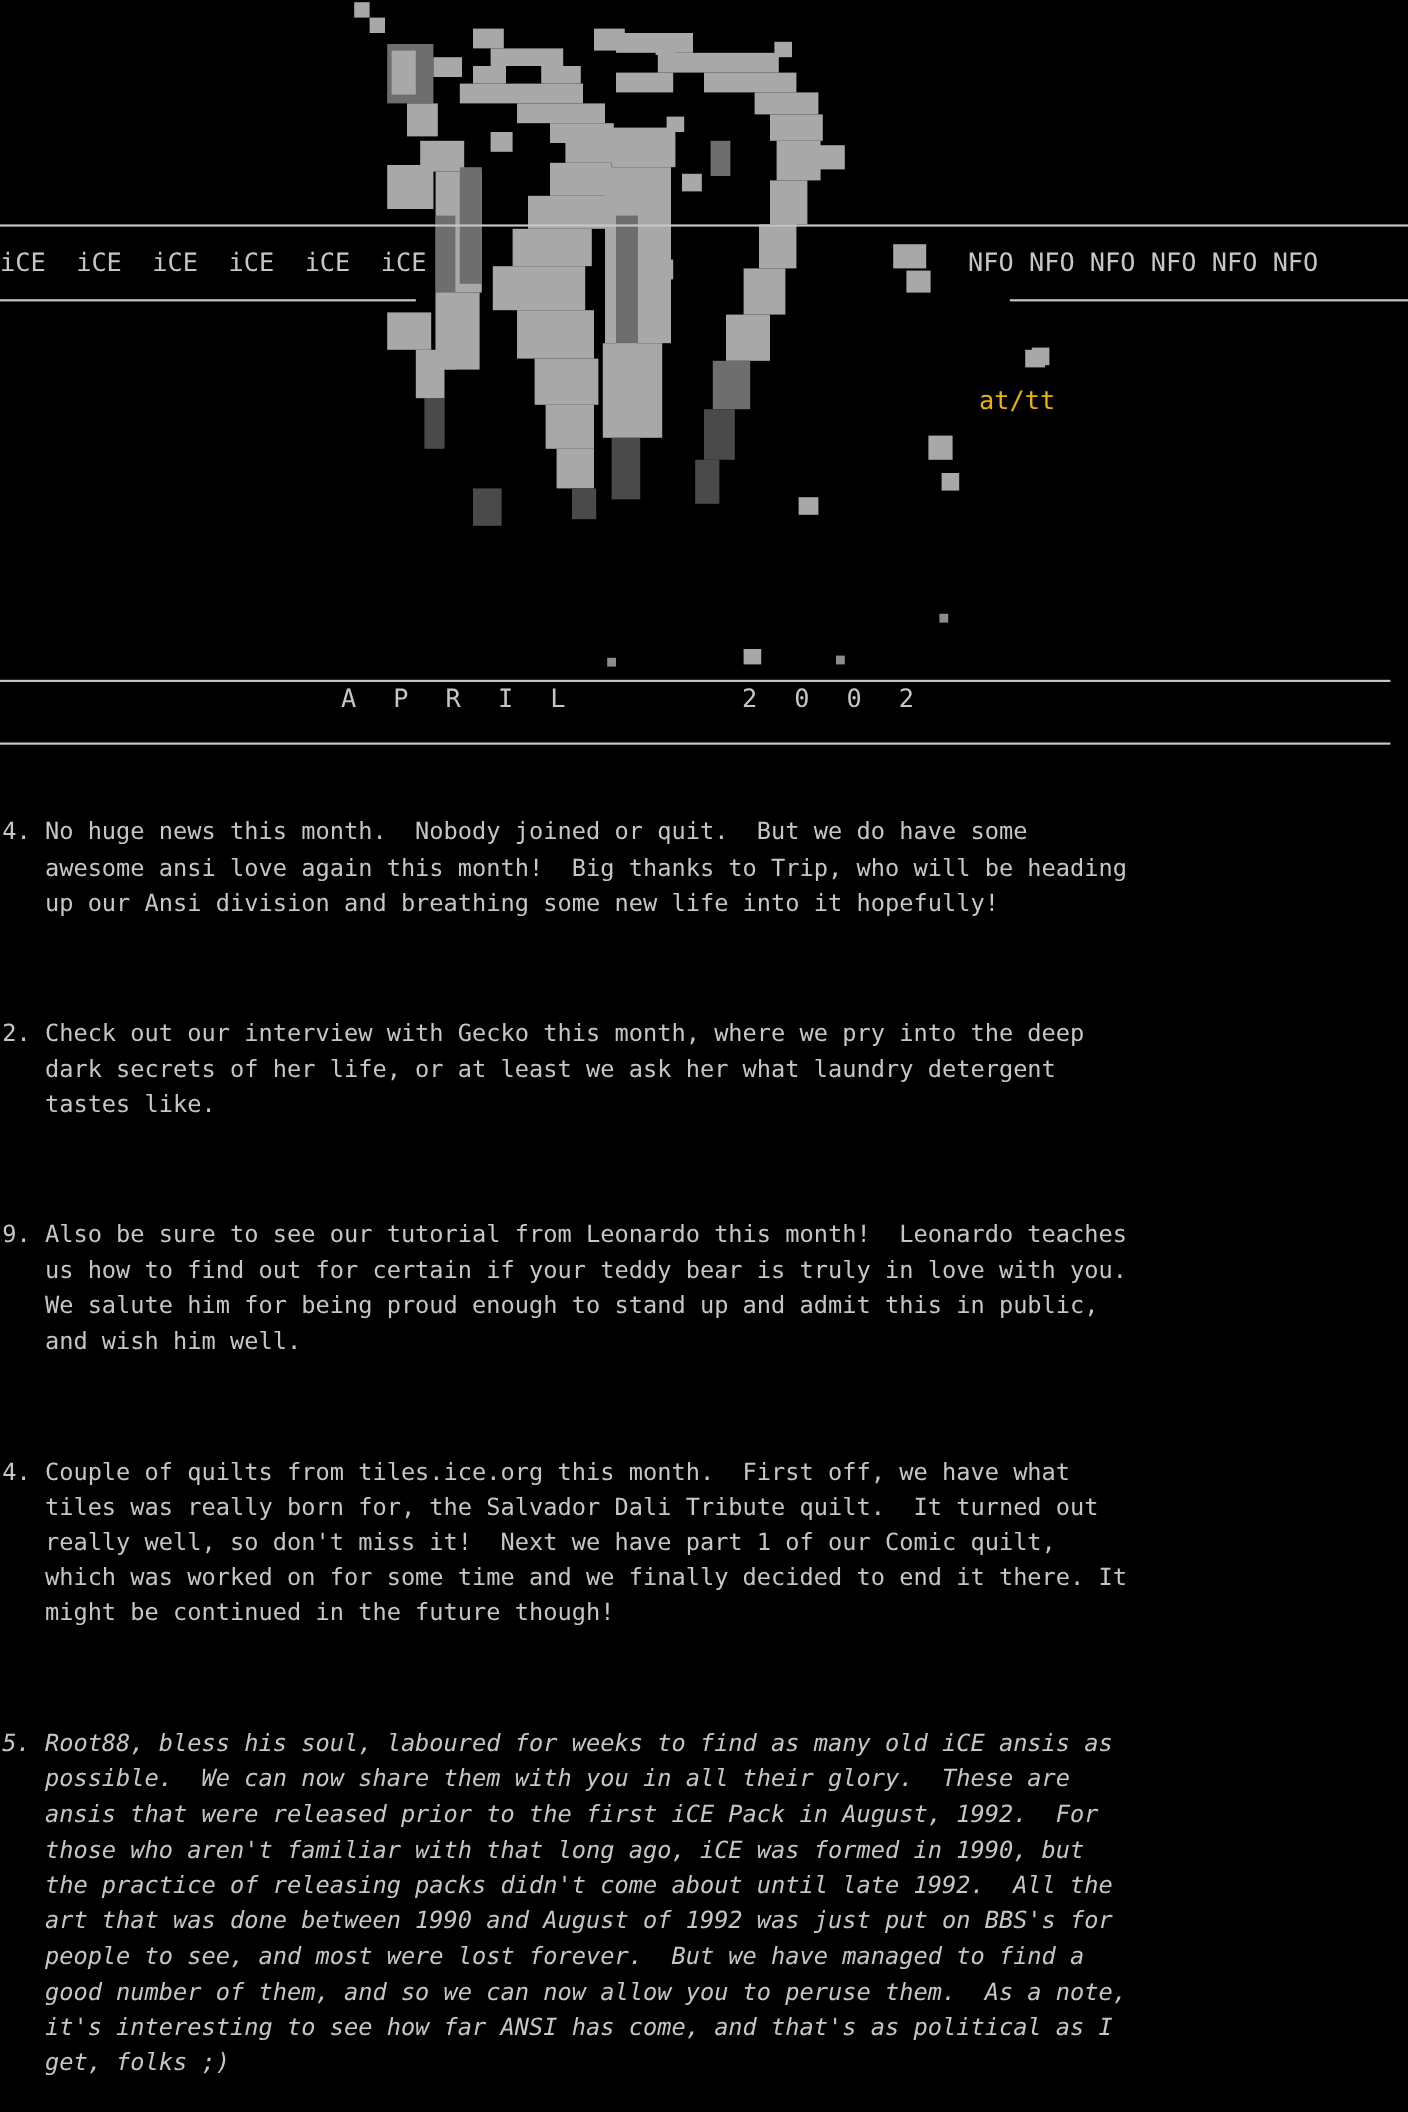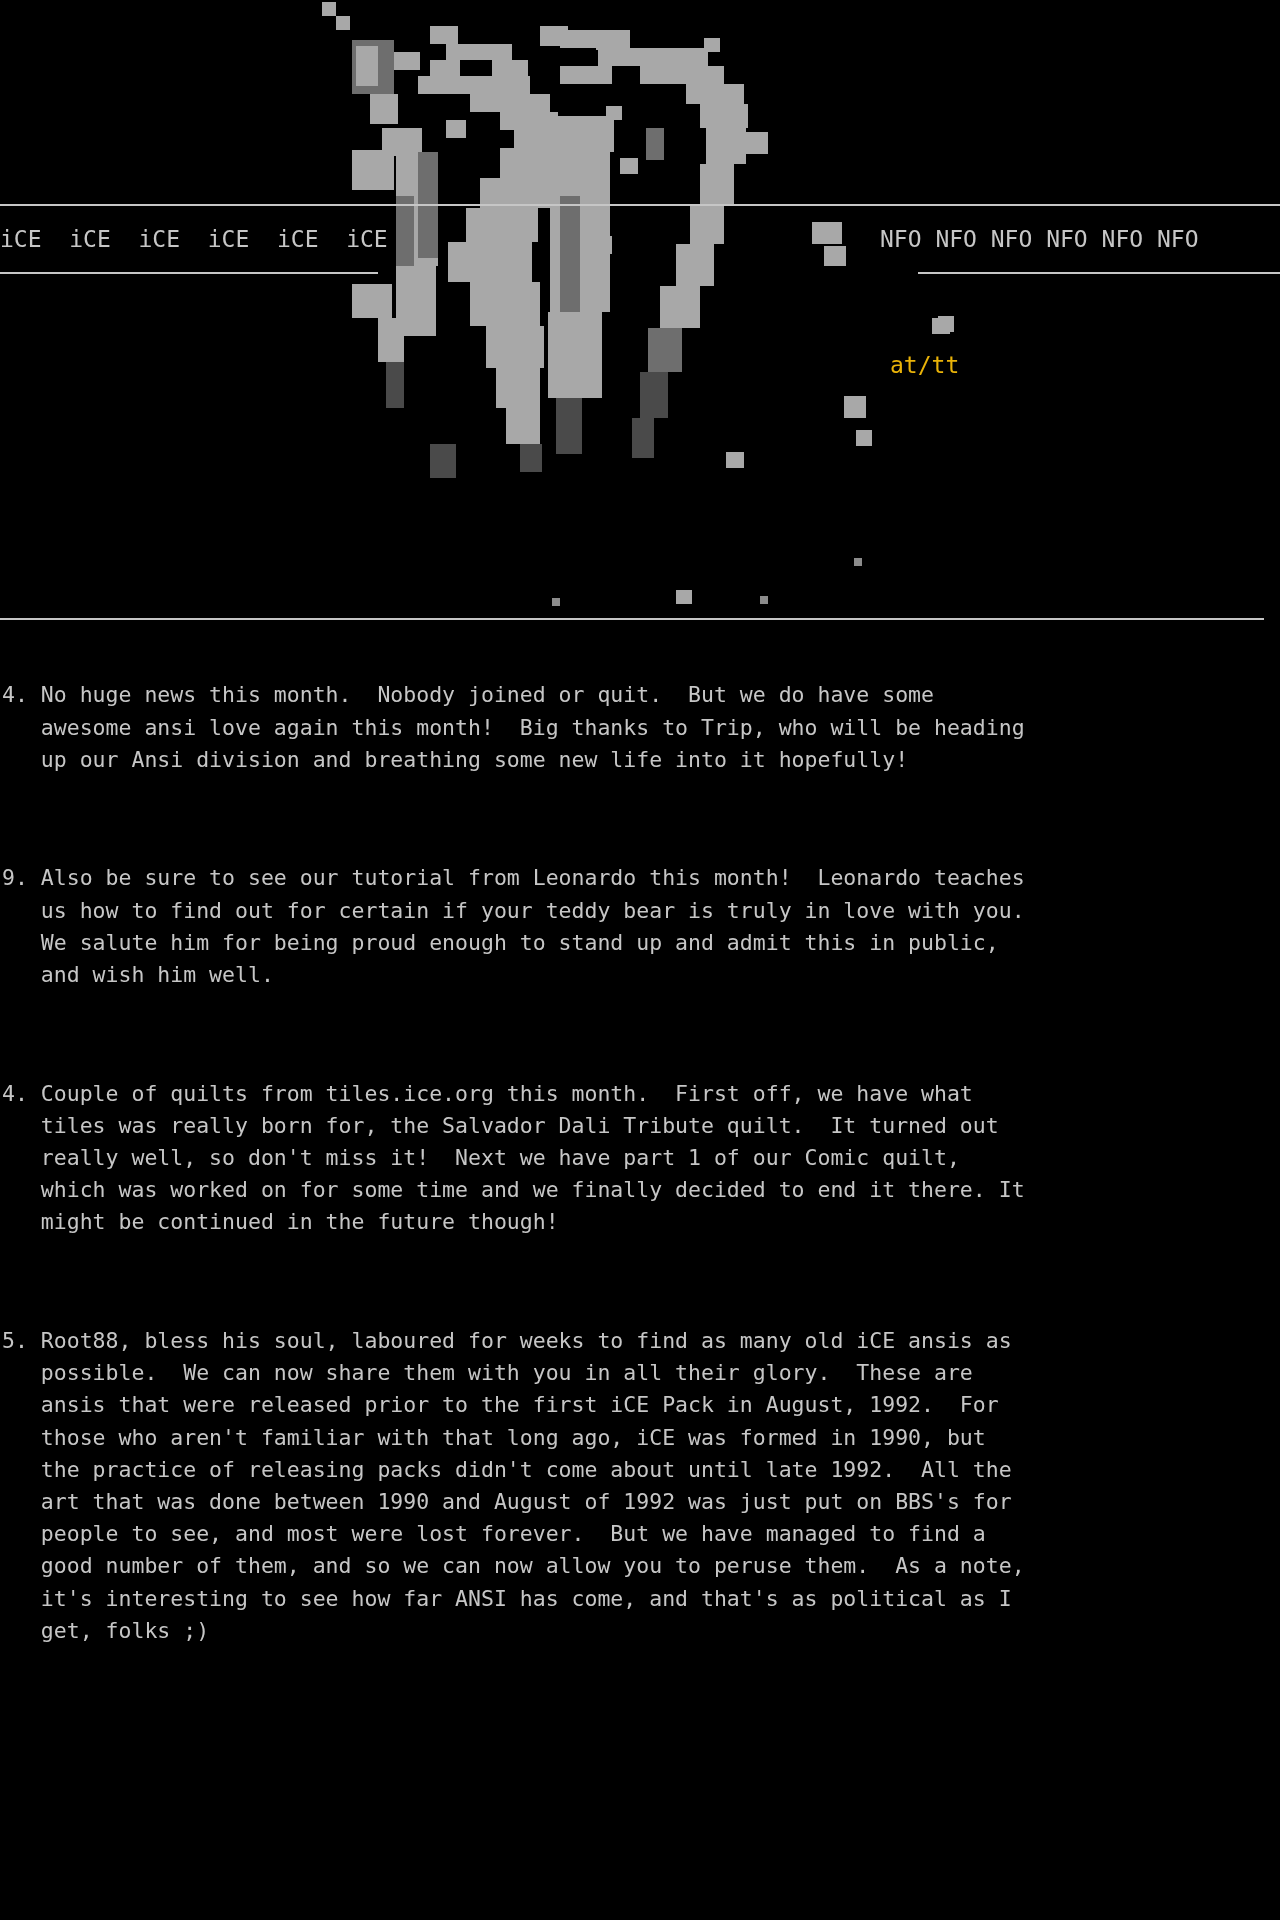--- a/index.html
+++ b/index.html
@@ -82,21 +82,21 @@
     line-height: 32.2px;
     white-space: pre;
     color: #c6c6c6;
     margin: 0;
     padding-left: 2px;
   }
   .news-item {
     white-space: pre;
     margin: 0 0 22px 0;
   }
-  .news-item:last-child { margin-bottom: 0; }
+  .news-item:last-child { margin-bottom: 0; font-style: italic; }
 </style>
 </head>
 <body>
 
 <div class="page">
 
   <div class="art-zone">
 
     <div class="art-canvas">
 
@@ -187,26 +187,33 @@
     <div class="rule" style="left:918px;top:272px;width:362px;"></div>
 
     <div class="label-row" style="left:0px;top:226px;">iCE  iCE  iCE  iCE  iCE  iCE</div>
     <div class="label-row" style="left:880px;top:226px;">NFO NFO NFO NFO NFO NFO</div>
 
     <div class="handle" style="left:890px;top:352px;">at/tt</div>
 
     <div class="rule" style="left:0px;top:618px;width:1264px;"></div>
   </div>
 
+  <div style="position:relative;height:62px;">
+    <div class="date-line" style="left:310px;top:8px;">A  P  R  I  L          2  0  0  2</div>
+    <div class="rule" style="left:0px;top:60px;width:1264px;"></div>
+  </div>
 
   <div class="body-zone">
     <div class="news">
       <div class="news-item">4. No huge news this month.  Nobody joined or quit.  But we do have some
    awesome ansi love again this month!  Big thanks to Trip, who will be heading
    up our Ansi division and breathing some new life into it hopefully!</div>
+      <div class="news-item">2. Check out our interview with Gecko this month, where we pry into the deep
+   dark secrets of her life, or at least we ask her what laundry detergent
+   tastes like.</div>
       <div class="news-item">9. Also be sure to see our tutorial from Leonardo this month!  Leonardo teaches
    us how to find out for certain if your teddy bear is truly in love with you.
    We salute him for being proud enough to stand up and admit this in public,
    and wish him well.</div>
       <div class="news-item">4. Couple of quilts from tiles.ice.org this month.  First off, we have what
    tiles was really born for, the Salvador Dali Tribute quilt.  It turned out
    really well, so don't miss it!  Next we have part 1 of our Comic quilt,
    which was worked on for some time and we finally decided to end it there. It
    might be continued in the future though!</div>
       <div class="news-item">5. Root88, bless his soul, laboured for weeks to find as many old iCE ansis as

